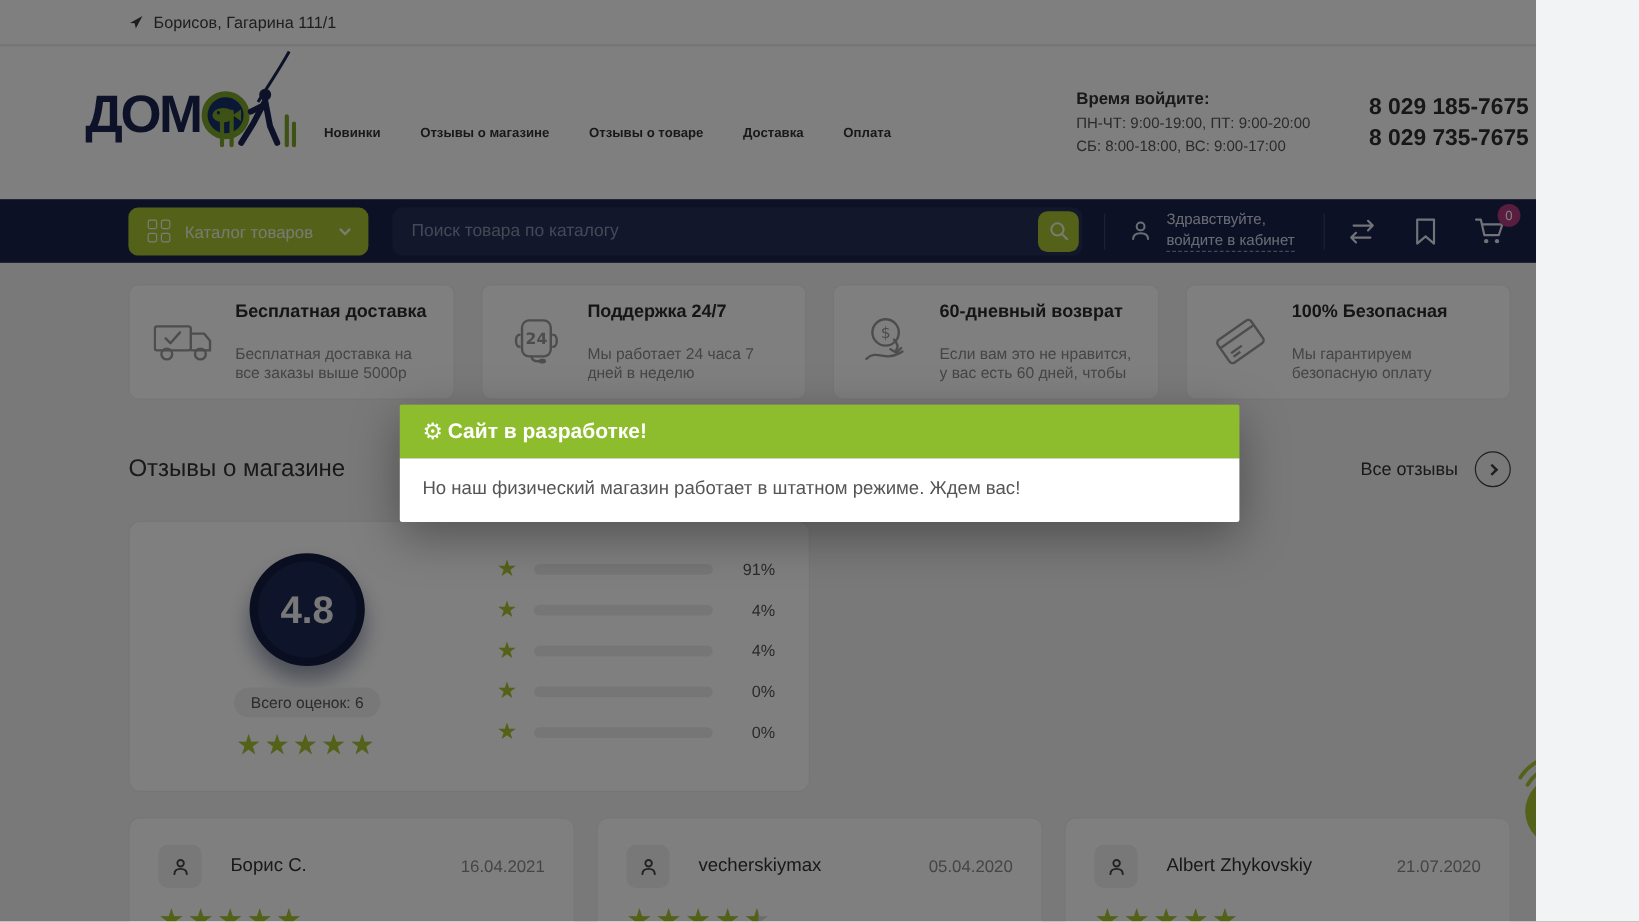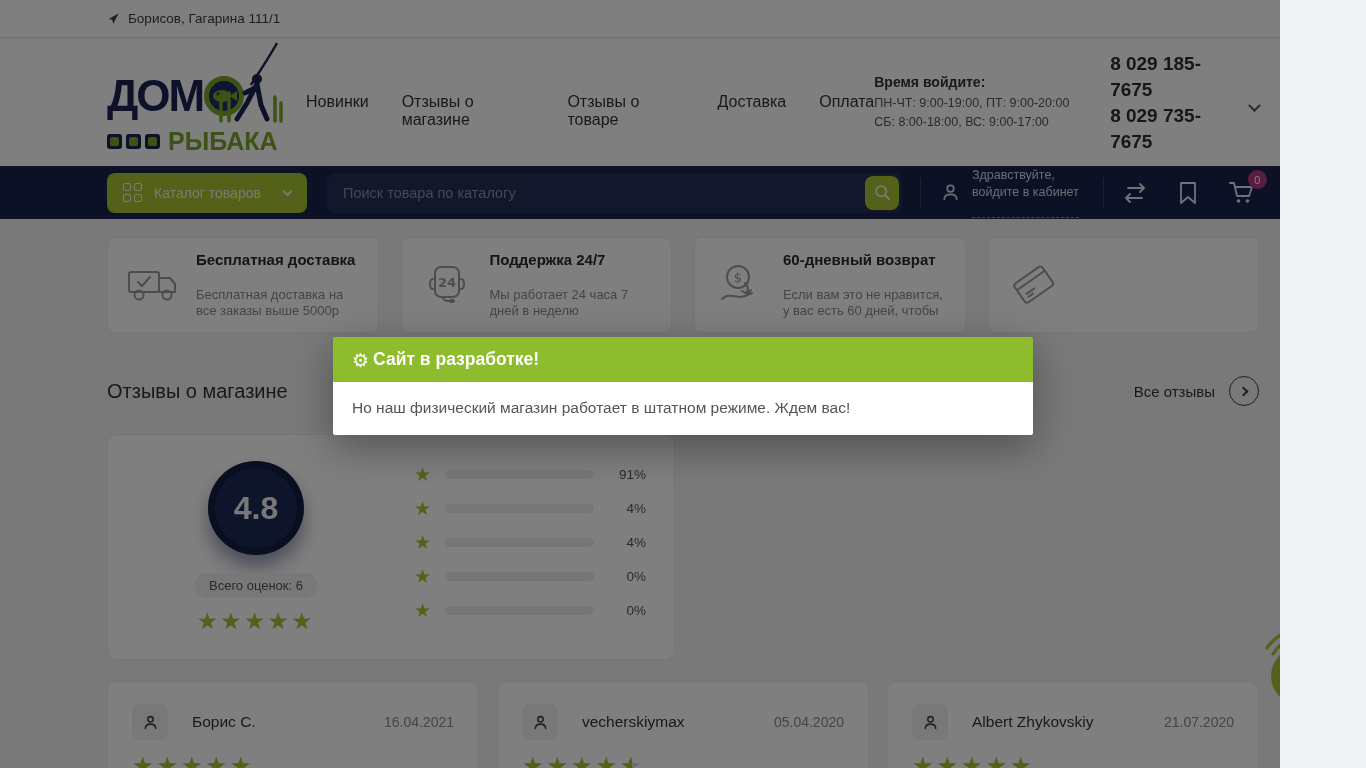--- a/index.html
+++ b/index.html
@@ -7,34 +7,34 @@
   body { font-family:"Liberation Sans", sans-serif; background:#f2f3f5; }
   #screen { position:relative; width:1280px; height:768px; background:#f2f3f5; overflow:hidden; }
 
   
   .topbar { position:absolute; top:0; left:0; width:1366px; height:38px; background:#ffffff;
             border-bottom:1px solid #e2e2e2; display:flex; align-items:center; padding:0 107px; }
   .topbar .addr { display:flex; align-items:center; gap:8px; font-size:13.5px; color:#3c3c3c; }
 
   
   .header { position:absolute; top:39px; left:0; width:1366px; height:127px; background:#ffffff;
-            display:flex; align-items:center; padding:0 107px; }
+            display:flex; align-items:center; padding:0 71px; }
   .logo { width:182px; flex:0 0 auto; position:relative; height:100px; cursor:pointer; }
   .logo-row1 { display:flex; align-items:center; height:58px; margin-top:14px; }
   .logo-dom { font-size:44px; font-weight:bold; color:#1b2551; letter-spacing:-2px; line-height:1; }
   .logo-fishcircle { width:40px; height:40px; border-radius:50%; border:5px solid #7ba428;
             background:#15306b; margin:0 1px; display:flex; align-items:center; justify-content:center; }
   .logo-row2 { display:flex; align-items:center; gap:4px; margin-top:2px; }
   .logo-sq { width:15px; height:15px; background:#1b2551; border-radius:3px; display:inline-block; position:relative; }
   .logo-sq::after { content:""; position:absolute; inset:3px; background:#7ba428; border-radius:2px; }
   .logo-rybaka { font-size:25px; font-weight:bold; color:#7ba428; letter-spacing:0px; margin-left:4px; }
   .logo-angler { position:absolute; right:6px; top:-12px; }
 
   .nav { display:flex; gap:33px; margin-left:17px; }
-  .nav a { font-size:16px; font-weight:400; color:#333; text-decoration:none; cursor:pointer;margin-top:16px; }
+  .nav a { font-size:11px; font-weight:700; color:#333; text-decoration:none; cursor:pointer;margin-top:16px; }
 
   .hours { margin-left:auto; width:216px; }
   .hours .t { font-size:14px; font-weight:700; color:#333; margin-bottom:4px; }
   .hours .l { font-size:12.5px; color:#555; line-height:1.45; }
 
   .phones { margin-left:28px; text-align:left; }
   .phones div { font-size:19px; font-weight:600; color:#2e2e2e; line-height:26px; cursor:pointer; }
   .chev { width:9px; height:9px; border-right:2px solid #555; border-bottom:2px solid #555;
           transform:rotate(45deg); display:inline-block; }
   .header .chev { margin-left:12px; margin-top:6px; cursor:pointer; }
@@ -52,21 +52,21 @@
   .search-wrap { position:relative; margin-left:20px; width:575px; height:40px; }
   .search-wrap input { width:100%; height:40px; background:#262e57; border:none; border-radius:8px;
              padding:0 52px 0 16px; font-size:14.5px; color:#cfd3e6; font-family:"Liberation Sans",sans-serif; }
   .search-wrap input::placeholder { color:#8b90ab; }
   .search-btn { position:absolute; right:3px; top:3px; width:34px; height:34px; border:none; border-radius:8px;
              background:var(--brand-green); cursor:pointer; display:flex; align-items:center; justify-content:center; }
 
   .vdiv { width:1px; height:30px; background:rgba(255,255,255,.14); margin:0 18px; }
   .user-block { display:flex; align-items:center; gap:10px; cursor:pointer; }
   .user-block .txt { font-size:12.5px; color:#d7dae8; line-height:1.35; }
-  .user-block .txt .log { border-bottom:1px dashed rgba(215,218,232,.6); padding-bottom:17px; }
+  .user-block .txt .log { border-bottom:1px dashed rgba(215,218,232,.6); padding-bottom:1px; }
 
   .bar-icons { display:flex; align-items:center; gap:30px; }
   .bar-icon { cursor:pointer; position:relative; display:flex; }
   .cart-badge { position:absolute; top:-10px; right:-12px; width:19px; height:19px; border-radius:50%;
              background:var(--badge-pink); color:#fff; font-size:11px; display:flex; align-items:center;
              justify-content:center; }
 
   
   .features { position:absolute; top:237px; left:107px; width:1152px; display:grid;
               grid-template-columns:repeat(4,1fr); gap:22px; }
@@ -157,26 +157,20 @@
       <div class="logo-row1">
         <span class="logo-dom">ДОМ</span>
         <span class="logo-fishcircle">
           <svg width="26" height="16" viewBox="0 0 26 16">
               <ellipse cx="11" cy="8" rx="9" ry="6" fill="#7ba428"></ellipse>
               <path d="M19 8 L26 3 L26 13 Z" fill="#7ba428"></path>
               <circle cx="7" cy="6" r="1.4" fill="#15306b"></circle>
             </svg>
         </span>
       </div>
-      <div class="logo-row2">
-        <span class="logo-sq"></span>
-        <span class="logo-sq"></span>
-        <span class="logo-sq"></span>
-        <span class="logo-rybaka">РЫБАКА</span>
-      </div>
       <div class="logo-angler">
         <svg width="66" height="86" viewBox="0 0 66 86">
           <path d="M60 2 C50 20 40 34 34 44" stroke="#1b2551" stroke-width="2.5" fill="none"></path>
           <circle cx="40" cy="38" r="5" fill="#1b2551"></circle>
           <path d="M40 43 L30 62 L20 78 M40 43 L44 64 L50 78 M40 46 L28 52" stroke="#1b2551" stroke-width="5" fill="none" stroke-linecap="round"></path>
           <path d="M4 80 V58 M12 80 V52 M58 80 V56 M64 80 V62" stroke="#7ba428" stroke-width="3.5" stroke-linecap="round"></path>
         </svg>
       </div>
     </div>
 
@@ -311,20 +305,24 @@
       <span class="fic">
         <svg width="46" height="44" viewBox="0 0 46 44">
             <g transform="rotate(-35 23 22)">
               <rect x="6" y="10" width="34" height="23" rx="3" stroke="#9a9a9a" stroke-width="2" fill="none"></rect>
               <line x1="6" y1="16.5" x2="40" y2="16.5" stroke="#9a9a9a" stroke-width="2"></line>
               <line x1="11" y1="25" x2="22" y2="25" stroke="#9a9a9a" stroke-width="2"></line>
               <line x1="11" y1="28.5" x2="18" y2="28.5" stroke="#9a9a9a" stroke-width="2"></line>
             </g>
           </svg>
       </span>
+      <div>
+        <div class="ft">100% Безопасная</div>
+        <div class="fs">Мы гарантируем безопасную оплату</div>
+      </div>
     </div>
   </div>
 
   <div class="sec-head">
     <h2 class="sec-title" style="font-weight:normal;">Отзывы о магазине</h2>
     <div class="all-reviews">
       <span class="al">Все отзывы</span>
       <span class="circle-btn">
           <span class="chev"></span>
         </span>

